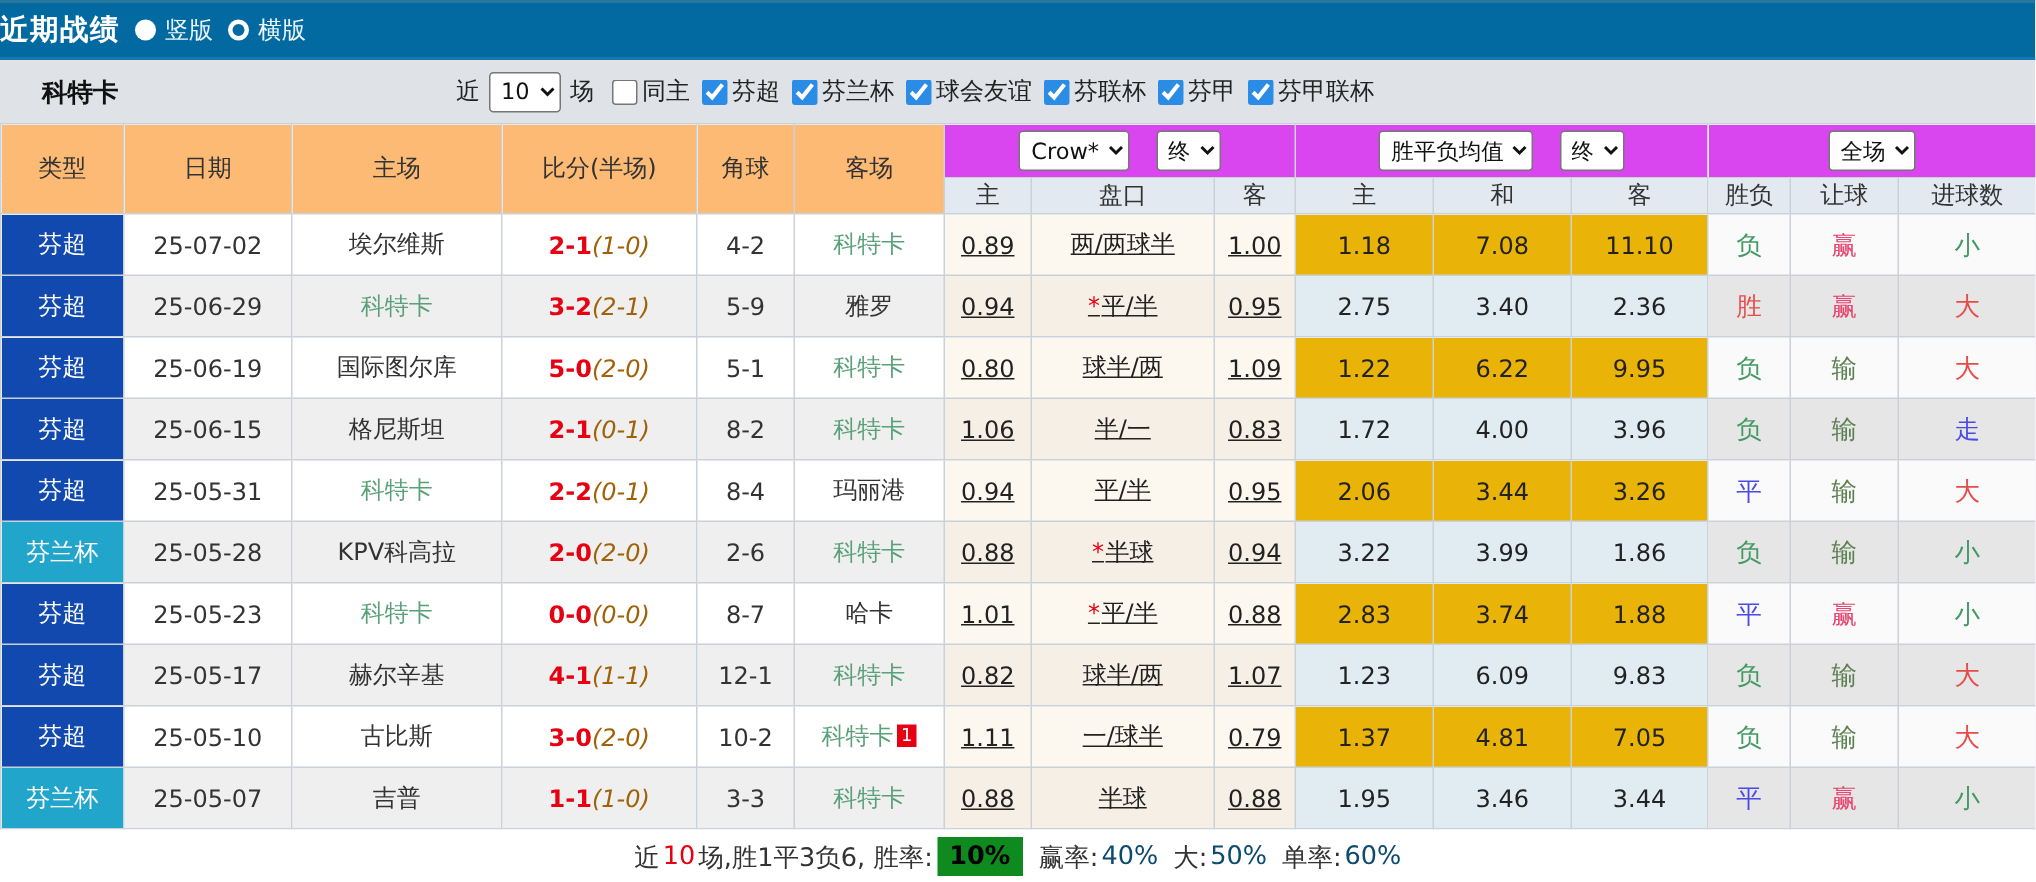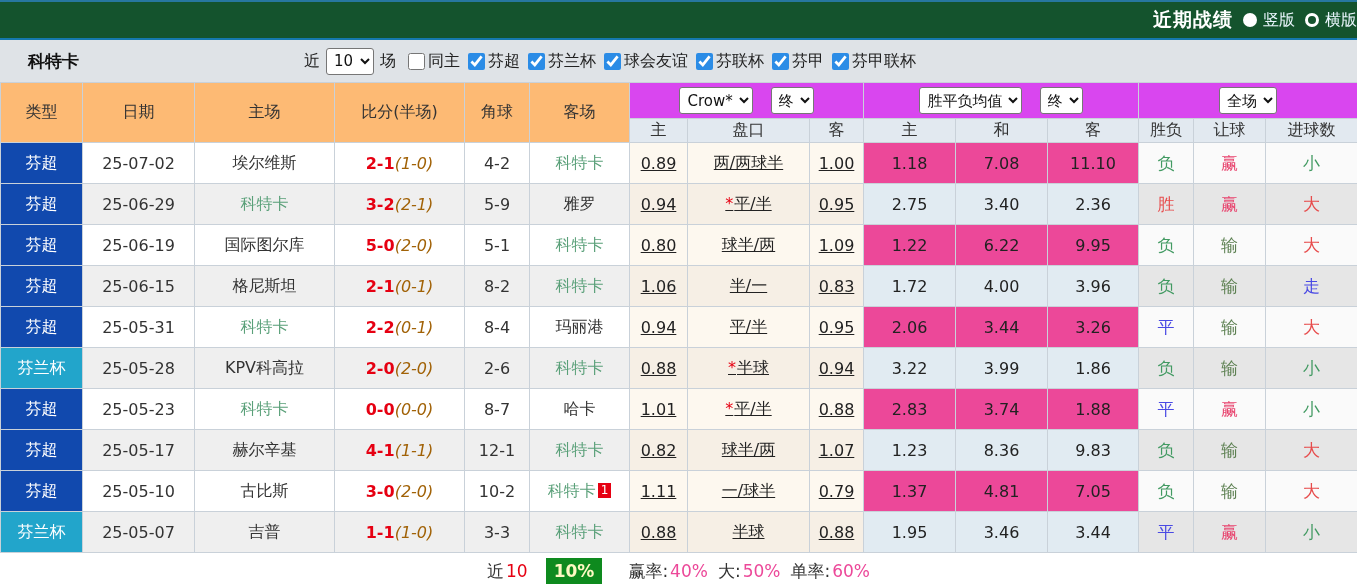--- a/index.html
+++ b/index.html
@@ -1,22 +1,22 @@
 <!DOCTYPE html>
 <html><head>
 <meta charset="utf-8">
 <style>
   * { box-sizing: border-box; margin: 0; padding: 0; }
   html,body { background:#fff; }
   body { font-family: "DejaVu Sans", sans-serif; width:1357px; }
   #app { width:1357px; height:588px; overflow:hidden; background:#fff; }
 
   
-  .titlebar { height:40px; background:#14532d; border-top:2px solid #27779f;
-    border-bottom:2px solid #1578ad; display:flex; align-items:center; justify-content:flex-end; gap:10px; }
+  .titlebar { height:40px; background:#0369a1; border-top:2px solid #27779f;
+    border-bottom:2px solid #1578ad; display:flex; align-items:center; justify-content:flex-start; gap:10px; }
   .titlebar .title { color:#fff; font-weight:bold; font-size:19px; letter-spacing:1px; }
   .radio-group { display:flex; align-items:center; gap:6px; color:#eaf6fd; font-size:16px; }
   .r-dot { width:14px; height:14px; border-radius:50%; background:#fff; display:inline-block; }
   .r-ring { width:14px; height:14px; border-radius:50%; border:3px solid #fff; background:transparent; display:inline-block; }
 
   
   .filterbar { height:42px; background:#dfe3e7; display:flex; align-items:center; font-size:16px; color:#222; }
   .teamname { font-weight:bold; font-size:17px; margin-left:28px; color:#111; }
   .filters { flex:1; display:flex; align-items:center; justify-content:center; gap:2px; margin-right:220px; }
   .filters .lbl { margin:0 4px; }
@@ -29,41 +29,41 @@
   th, td { border:1px solid #c9d1d9; text-align:center; overflow:hidden; white-space:nowrap; }
   thead th { font-weight:normal; color:#333; }
   .hrow1 th { height:36px; background:#d946ef; }
   .hrow1 th.hleft { background:#fdba74; }
   .hrow2 th { height:24px; background:#e2e9f0; }
   .hsel select { margin:0 6px; }
   tbody td { height:41px; background:#fff; }
   tr.even td { background:#efefef; }
   td.c-odds { background:#fdf8ef; color:#222;text-decoration:underline; }
   tr.even td.c-odds { background:#f6efe5; }
-  td.c-avg { background:#ec4899; color:#222; }
+  td.c-avg { background:#eab308; color:#222; }
   tr.even td.c-avg { background:#e1ebf2; }
   td.c-res { background:#fafafa; font-size:17px; }
   tr.even td.c-res { background:#e6e6e6; }
   td.c-type { color:#fff; }
   td.t-super { background:#1149ae !important; }
   td.t-cup { background:#22a5cb !important; }
   .focus { color:#5aa079; }
   .sf { color:#e60012;font-weight:bold; }
   .sh { color:#a16207;font-style:italic; }
   .star { color:#e60012; margin-right:1px; }
   .red-badge { display:inline-block; background:#e60012; color:#fff; font-size:12px; line-height:15px;
     padding:0 3px; margin-left:2px; vertical-align:2px; }
   .g { color:#429a62; } .dg { color:#5d8052; } .r { color:#e74c4c; } .c { color:#e8456f; } .b { color:#4a4ae4; }
 
   
   .summary { height:36px; background:#fff; display:flex; align-items:center; justify-content:center;
     font-size:17px; color:#333; gap:2px; }
   .summary .red { color:#e60012; }
-  .summary .blue { color:#ec4899; }
-  .summary .rate { background:#0e8a1e; color:#fef9c3; font-weight:bold; padding:3px 8px; margin:0 16px; }
+  .summary .blue { color:#0c4a6e; }
+  .summary .rate { background:#0e8a1e; color:#000000; font-weight:bold; padding:3px 8px; margin:0 1px; }
   .summary .seg { margin-left:8px; }
 </style>
 </head>
 <body>
 
 <div id="app">
 
   <div class="titlebar">
     <span class="title">近期战绩</span>
     <span class="radio-group">
@@ -275,21 +275,21 @@
           <td class="c-type t-super">芬超</td>
           <td class="c-date">25-05-17</td>
           <td class="">赫尔辛基</td>
           <td class="c-score"><span class="sf">4-1</span><span class="sh">(1-1)</span></td>
           <td class="c-corner">12-1</td>
           <td class="focus">科特卡</td>
           <td class="c-odds">0.82</td>
           <td class="c-odds">球半/两</td>
           <td class="c-odds">1.07</td>
           <td class="c-avg">1.23</td>
-          <td class="c-avg">8.36</td>
+          <td class="c-avg">6.09</td>
           <td class="c-avg">9.83</td>
           <td class="c-res g">负</td>
           <td class="c-res dg">输</td>
           <td class="c-res r">大</td>
         </tr>
         <tr class="odd">
           <td class="c-type t-super">芬超</td>
           <td class="c-date">25-05-10</td>
           <td class="">古比斯</td>
           <td class="c-score"><span class="sf">3-0</span><span class="sh">(2-0)</span></td>
@@ -321,20 +321,21 @@
           <td class="c-res b">平</td>
           <td class="c-res c">赢</td>
           <td class="c-res g">小</td>
         </tr>
       </tbody>
   </table>
 
   <div class="summary">
     <span>近</span>
       <span class="red">10</span>
+      <span>场,胜1平3负6, 胜率:</span>
     <span class="rate">10%</span>
     <span class="seg">赢率:</span>
       <span class="blue">40%</span>
     <span class="seg">大:</span>
       <span class="blue">50%</span>
     <span class="seg">单率:</span>
       <span class="blue">60%</span>
   </div>
 
 </div>

